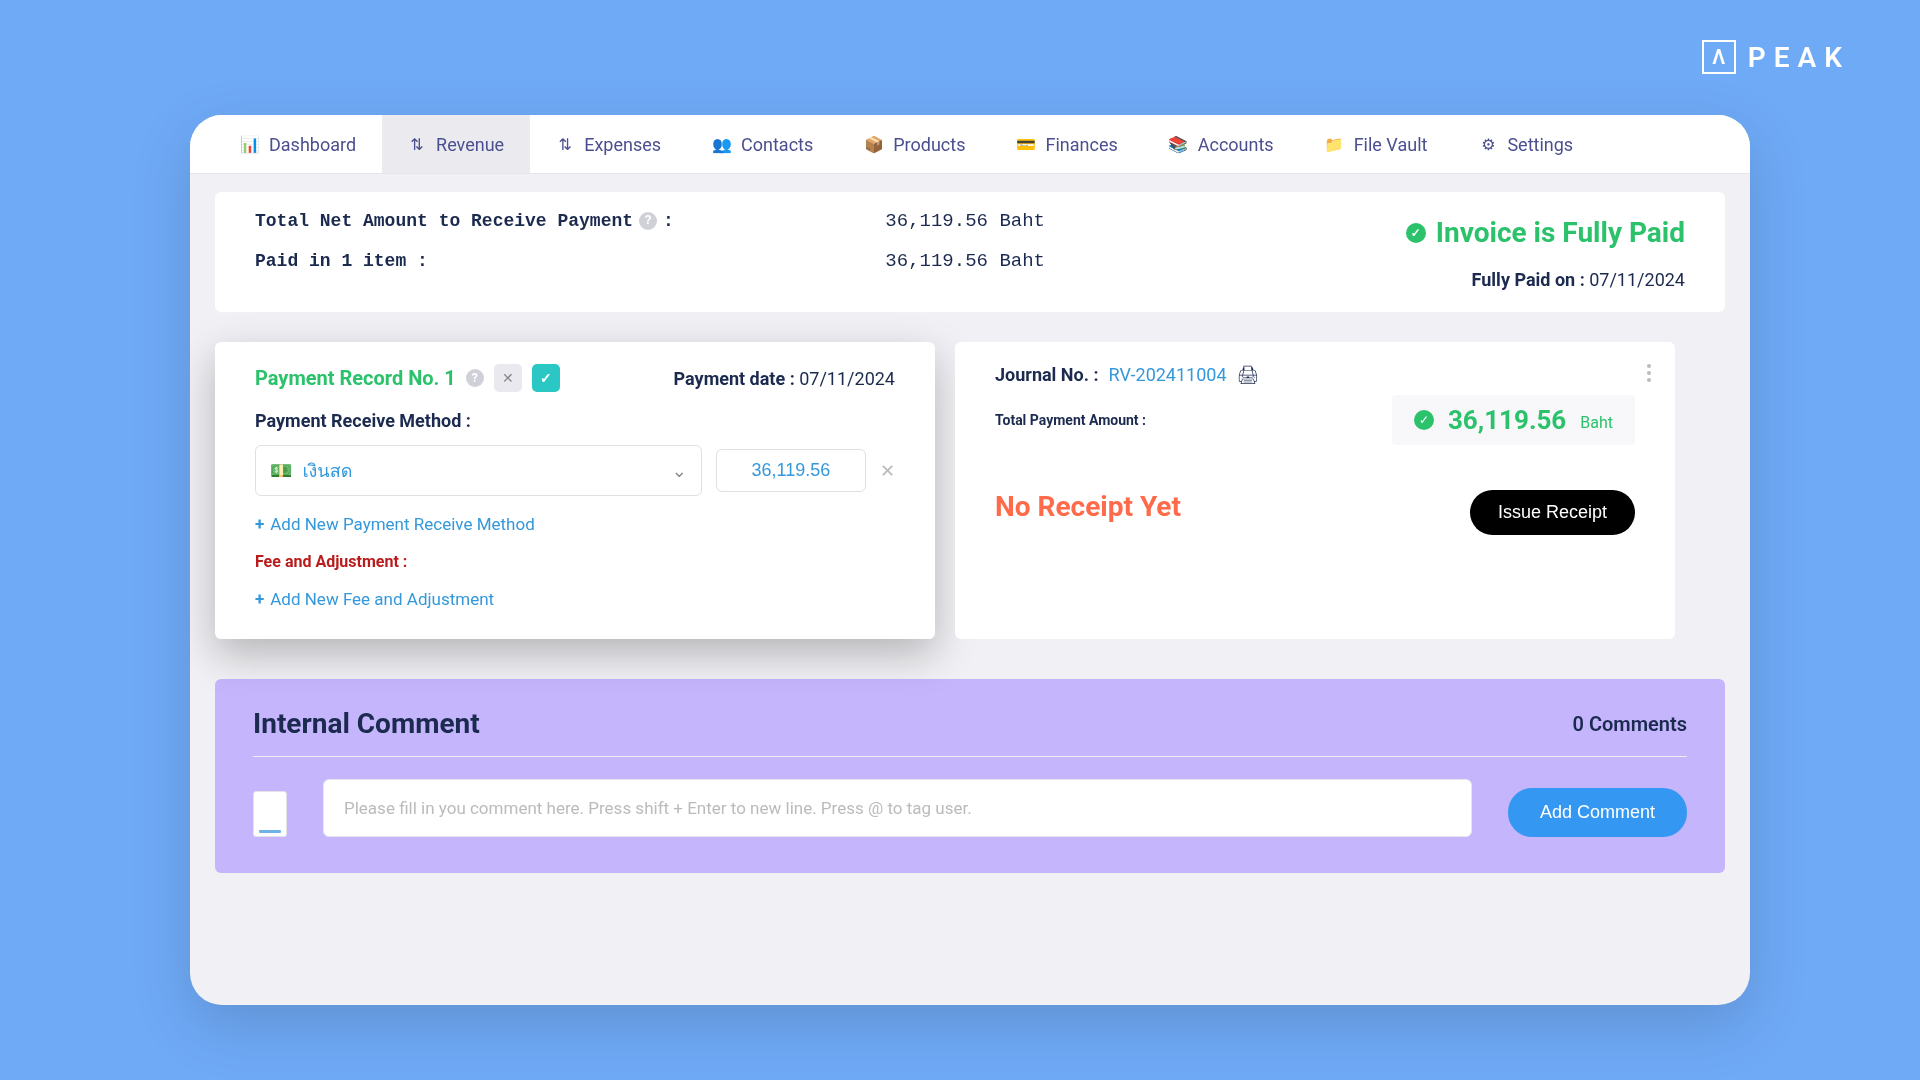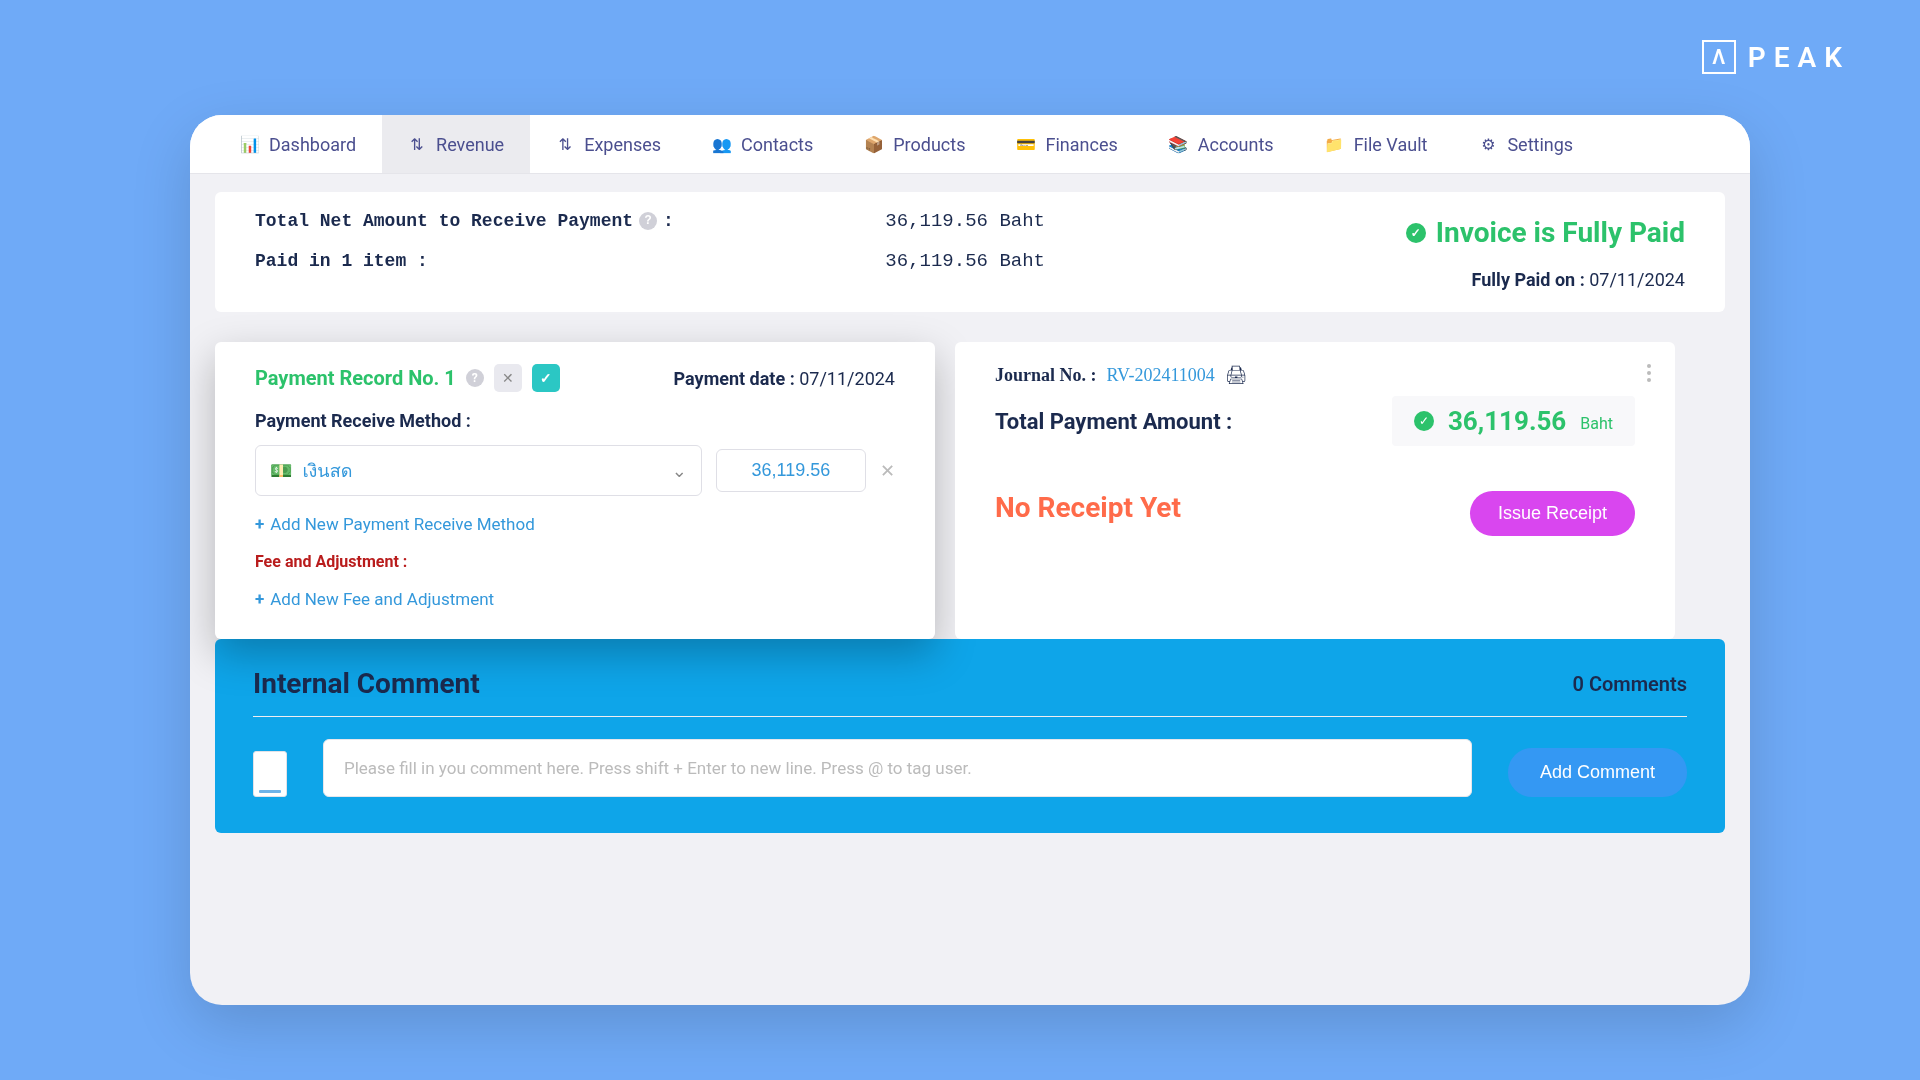--- a/index.html
+++ b/index.html
@@ -121,41 +121,41 @@
 }
 .method-select .chev { margin-left: auto; color: #888; }
 .amount-input {
   width: 150px; border: 1px solid #dfdfe6; border-radius: 6px; padding: 10px 14px;
   text-align: center; color: #3498db; font-size: 18px; background: white;
 }
 .row-remove { color: #bbb; cursor: pointer; font-size: 18px; }
 .add-link { color: #3498db; font-size: 17px; display: inline-flex; align-items: center; gap: 6px; cursor: pointer; }
 .add-link .plus { font-weight: 700; }
 .fee-label { color: #b91c1c; font-weight: 700; font-size: 16px; margin: 18px 0 18px 0; }
-.journal-row { display: flex; align-items: center; gap: 10px; color: #1b2a4e; font-size: 18px; margin-bottom: 10px; font-family: Liberation Serif, serif; }
+.journal-row { display: flex; align-items: center; gap: 10px; color: #1b2a4e; font-size: 18px; margin-bottom: 10px; }
 .journal-row strong { font-weight: 700; }
 .journal-link { color: #3498db; cursor: pointer; }
 .kebab { position: absolute; right: 24px; top: 22px; color: #bbb; display: flex; flex-direction: column; gap: 3px; cursor: pointer; }
 .kebab span { width: 4px; height: 4px; background: #bbb; border-radius: 50%; }
 .total-pay-row { display: flex; justify-content: space-between; align-items: center; margin-top: 6px; }
-.total-pay-label { color: #1b2a4e; font-weight: 700; font-size: 22px; }
+.total-pay-label { color: #1b2a4e; font-weight: 700; font-size: 14px; }
 .total-pay-box {
   display: flex; align-items: center; gap: 14px; background: #f8f8fa; padding: 10px 22px; border-radius: 4px;
 }
 .check-circle-sm { width: 20px; height: 20px; background: #2cc26b; border-radius: 50%; display:inline-flex; align-items:center; justify-content:center; color:white; font-size:12px;}
 .amount-big { color: #2cc26b; font-size: 26px; font-weight: 700; }
 .amount-unit { color: #2cc26b; font-size: 16px; align-self: flex-end; margin-bottom: 3px; }
 .receipt-row { display: flex; justify-content: space-between; margin-top: 45px; }
 .no-receipt { color: #ff6b4a; font-size: 28px; font-weight: 700; }
 .issue-btn {
-  background: #d946ef; color: white; border: none; padding: 12px 28px; border-radius: 24px;
+  background: #000000; color: white; border: none; padding: 12px 28px; border-radius: 24px;
   font-size: 18px; cursor: pointer;
 }
 .comment-card {
-  background: #0ea5e9; border-radius: 6px; padding: 28px 38px 36px 38px;
+  background: #c4b5fd; border-radius: 6px; margin-top: 40px; padding: 28px 38px 36px 38px;
 }
 .comment-header { display: flex; justify-content: space-between; align-items: center; padding-bottom: 16px; border-bottom: 1px solid #eeeef2; }
 .comment-title { color: #1b2a4e; font-size: 28px; font-weight: 700; }
 .comment-count { color: #1b2a4e; font-size: 20px; font-weight: 600; }
 .comment-body { display: flex; gap: 36px; align-items: flex-end; margin-top: 22px; }
 .avatar-ph { width: 34px; height: 46px; background: #fff; border: 1px solid #e2e2e8; border-radius: 3px; display:flex; flex-direction: column; justify-content: flex-end; align-items:center; padding-bottom:3px;}
 .avatar-ph .base { width: 22px; height: 3px; background: #6eb3e8; border-radius: 1px; }
 .comment-input {
   flex: 1; border: 1px solid #e6e6eb; border-radius: 6px; padding: 18px 20px;
   color: #bbb; font-size: 17px; background: white;

